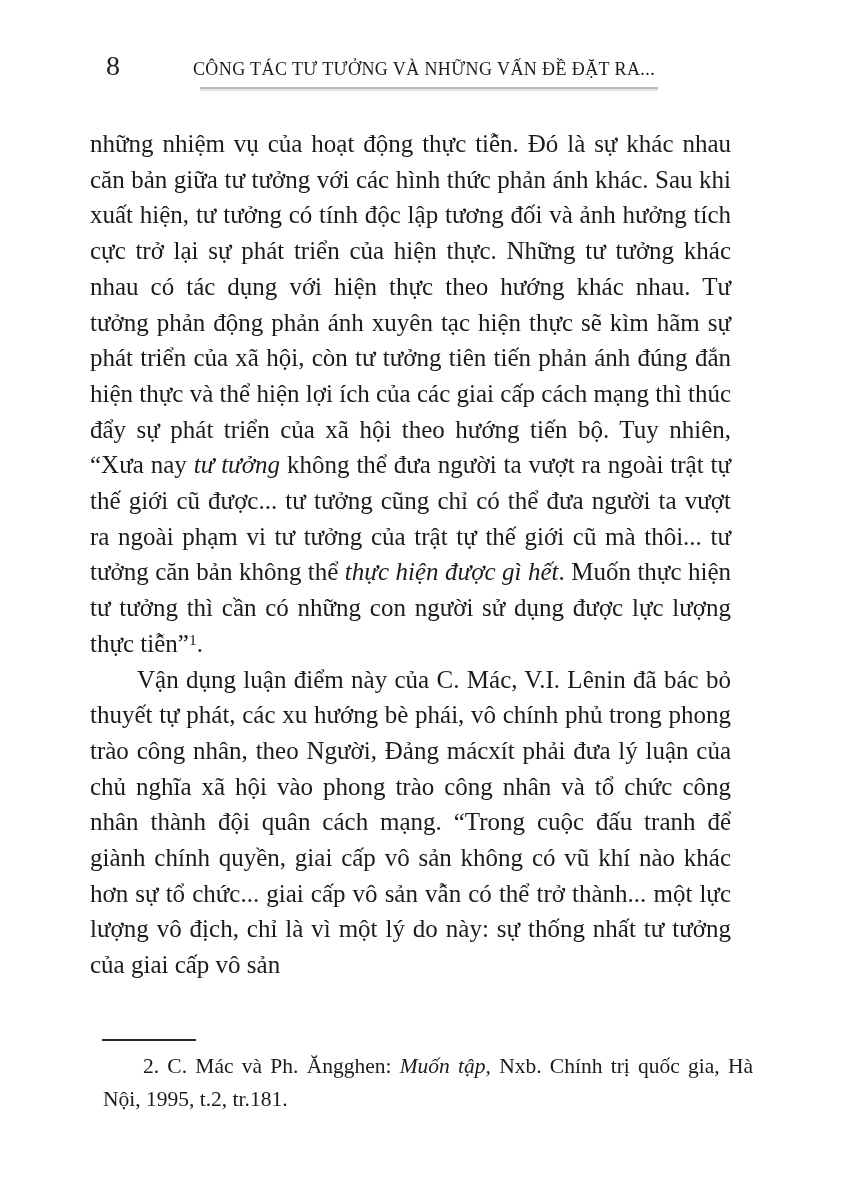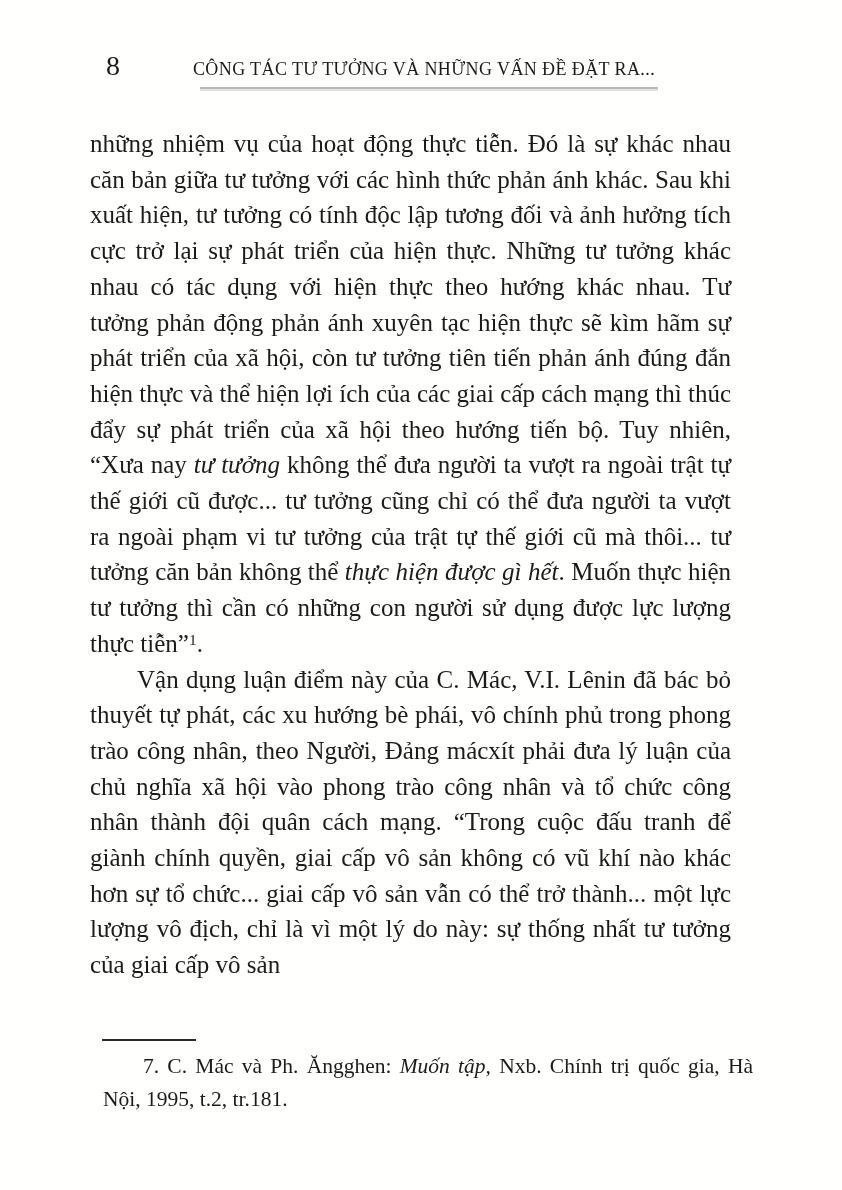--- a/index.html
+++ b/index.html
@@ -97,15 +97,15 @@
 
   <div class="header-rule"></div>
 
   <div class="body-text">
     <p><span>những nhiệm vụ của hoạt động thực tiễn. Đó là sự khác nhau căn bản giữa tư tưởng với các hình thức phản ánh khác. Sau khi xuất hiện, tư tưởng có tính độc lập tương đối và ảnh hưởng tích cực trở lại sự phát triển của hiện thực. Những tư tưởng khác nhau có tác dụng với hiện thực theo hướng khác nhau. Tư tưởng phản động phản ánh xuyên tạc hiện thực sẽ kìm hãm sự phát triển của xã hội, còn tư tưởng tiên tiến phản ánh đúng đắn hiện thực và thể hiện lợi ích của các giai cấp cách mạng thì thúc đẩy sự phát triển của xã hội theo hướng tiến bộ. Tuy nhiên, “Xưa nay </span><em>tư tưởng</em><span> không thể đưa người ta vượt ra ngoài trật tự thế giới cũ được... tư tưởng cũng chỉ có thể đưa người ta vượt ra ngoài phạm vi tư tưởng của trật tự thế giới cũ mà thôi... tư tưởng căn bản không thể </span><em>thực hiện được gì hết</em><span>. Muốn thực hiện tư tưởng thì cần có những con người sử dụng được lực lượng thực tiễn”</span><sup>1</sup><span>.</span></p>
     <p class="indent"><span>Vận dụng luận điểm này của C. Mác, V.I. Lênin đã bác bỏ thuyết tự phát, các xu hướng bè phái, vô chính phủ trong phong trào công nhân, theo Người, Đảng mácxít phải đưa lý luận của chủ nghĩa xã hội vào phong trào công nhân và tổ chức công nhân thành đội quân cách mạng. “Trong cuộc đấu tranh để giành chính quyền, giai cấp vô sản không có vũ khí nào khác hơn sự tổ chức... giai cấp vô sản vẫn có thể trở thành... một lực lượng vô địch, chỉ là vì một lý do này: sự thống nhất tư tưởng của giai cấp vô sản</span></p>
   </div>
 
   <div class="footnote-rule"></div>
 
-  <div class="footnote-text"><span>7. C. Mác và Ph. Ăngghen: </span><em>Muốn tập,</em><span> Nxb. Chính trị quốc gia, Hà Nội, 1995, t.2, tr.181.</span></div>
+  <div class="footnote-text"><span>2. C. Mác và Ph. Ăngghen: </span><em>Muốn tập,</em><span> Nxb. Chính trị quốc gia, Hà Nội, 1995, t.2, tr.181.</span></div>
 
 </div>
 
 </body></html>

